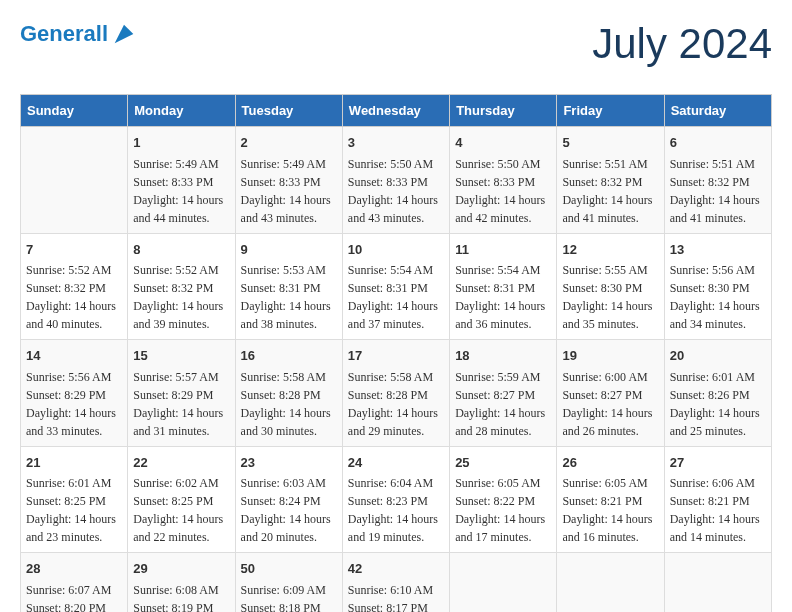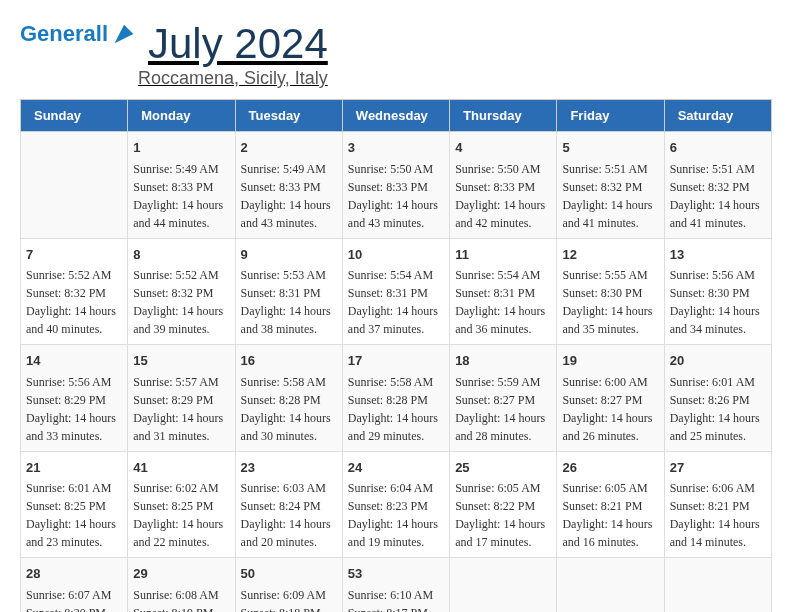--- a/index.html
+++ b/index.html
@@ -5,23 +5,23 @@
     * { box-sizing: border-box; margin: 0; padding: 0; }
     body {
       font-family: Arial, sans-serif;
       background: #fff;
       width: 792px;
       min-height: 612px;
       padding: 20px;
     }
     .header {
       display: flex;
-      justify-content: flex-start;
+      justify-content: space-between;
       align-items: flex-start;
-      margin-bottom: 10px;
+      margin-bottom: 26px;
     }
     .logo {
       display: flex;
       align-items: center;
     }
     .logo-text {
       font-size: 22px;
       font-weight: bold;
       color: #1a3a5c;
       line-height: 1.1;
@@ -29,42 +29,41 @@
     .logo-text span {
       color: #1a7abf;
     }
     .logo-icon {
       width: 28px;
       height: 28px;
       margin-left: 2px;
     }
     .title-block {
       text-align: right;
-      text-decoration: underline;
     }
     .month-title {
       font-size: 42px;
       color: #1a3a5c;
       font-weight: normal;
     }
     .location-title {
       font-size: 18px;
       color: #555;
     }
     table {
       width: 100%;
       border-collapse: collapse;
       font-size: 11px;
     }
     thead tr {
       background-color: #2a6db5;
       color: #fff;
     }
     thead th {
-      padding: 8px 13px;
+      padding: 8px 6px;
       text-align: left;
       font-size: 13px;
       font-weight: bold;
       border: 1px solid #ccc;
     }
     tbody tr {
       border-bottom: 1px solid #ddd;
     }
     tbody td {
       vertical-align: top;
@@ -103,21 +102,20 @@
           <span>General</span><span style="color:#1a7abf;">l</span>
         </div>
         <svg class="logo-icon" viewBox="0 0 30 30">
           <polygon points="5,25 15,5 25,15" fill="#1a7abf"></polygon>
         </svg>
       </div>
     </div>
   </div>
   <div class="title-block">
     <div class="month-title">July 2024</div>
-    <div class="location-title">Roccamena, Sicily, Italy</div>
   </div>
 </div>
 
 <table>
   <thead>
     <tr>
       <th>Sunday</th>
       <th>Monday</th>
       <th>Tuesday</th>
       <th>Wednesday</th>
@@ -276,21 +274,21 @@
       </tr>
       <tr>
         <td>
           <span class="day-num">21</span>
           <div class="day-info" style="white-space: pre-line;">Sunrise: 6:01 AM
 Sunset: 8:25 PM
 Daylight: 14 hours
 and 23 minutes.</div>
         </td>
         <td>
-          <span class="day-num">41</span>
+          <span class="day-num">22</span>
           <div class="day-info" style="white-space: pre-line;">Sunrise: 6:02 AM
 Sunset: 8:25 PM
 Daylight: 14 hours
 and 22 minutes.</div>
         </td>
         <td>
           <span class="day-num">23</span>
           <div class="day-info" style="white-space: pre-line;">Sunrise: 6:03 AM
 Sunset: 8:24 PM
 Daylight: 14 hours
@@ -341,21 +339,21 @@
 and 11 minutes.</div>
         </td>
         <td>
           <span class="day-num">50</span>
           <div class="day-info" style="white-space: pre-line;">Sunrise: 6:09 AM
 Sunset: 8:18 PM
 Daylight: 14 hours
 and 9 minutes.</div>
         </td>
         <td>
-          <span class="day-num">53</span>
+          <span class="day-num">42</span>
           <div class="day-info" style="white-space: pre-line;">Sunrise: 6:10 AM
 Sunset: 8:17 PM
 Daylight: 14 hours
 and 7 minutes.</div>
         </td>
         <td></td>
         <td></td>
         <td></td>
       </tr>
     </tbody>

